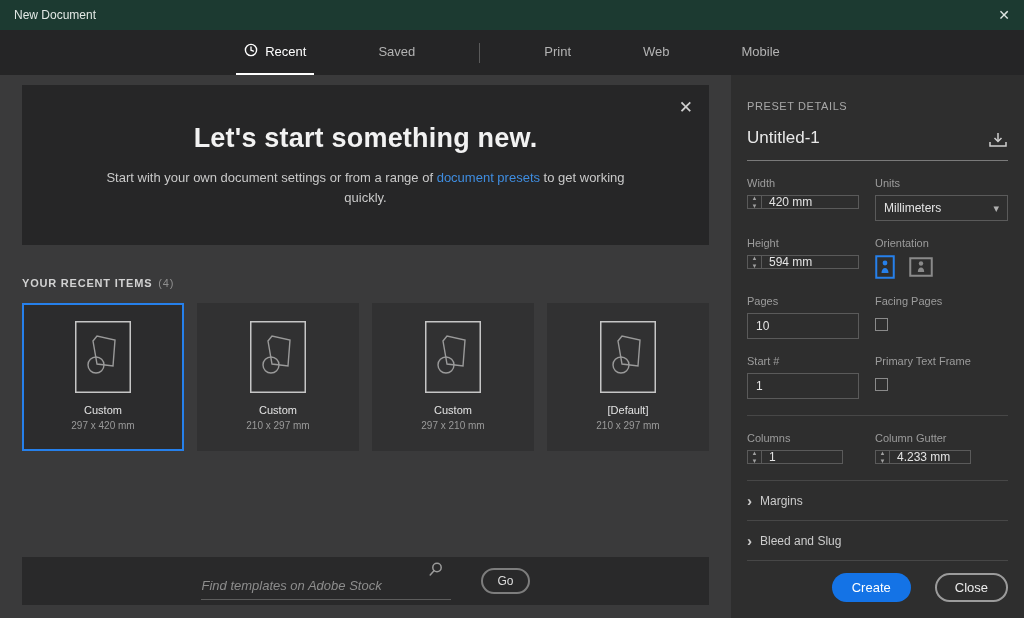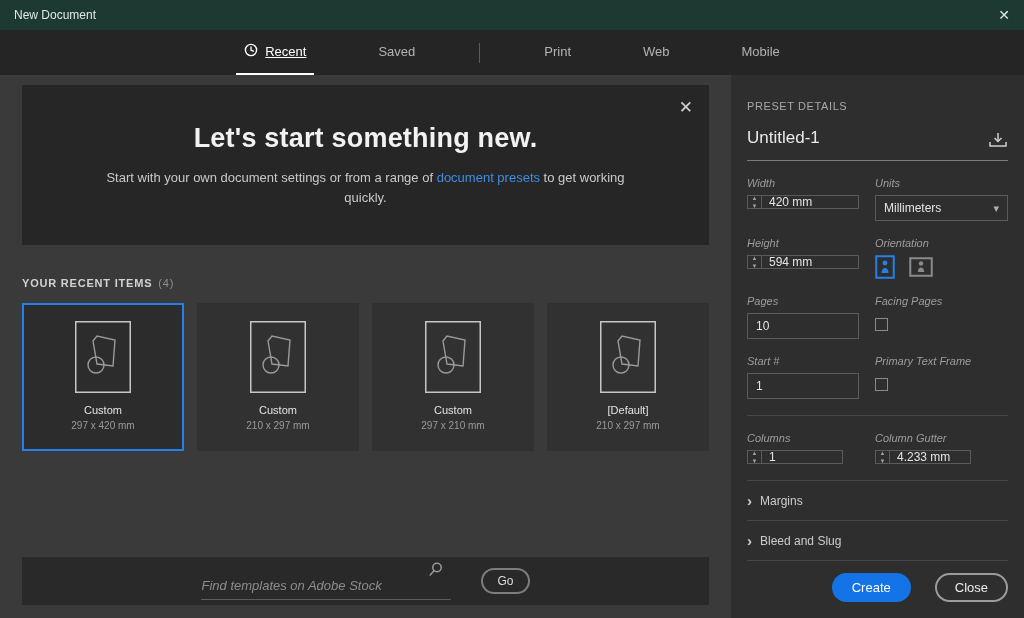--- a/index.html
+++ b/index.html
@@ -7,21 +7,21 @@
   .window { width:1024px; height:618px; position:relative; overflow:hidden; background:#3a3a3b; }
 
   
   .titlebar { height:30px; background:#1c3a31; display:flex; align-items:center; padding:0 14px; }
   .titlebar .title { color:#e2e8e5; font-size:12px; }
   .titlebar .win-close { margin-left:auto; color:#dfe5e2; font-size:14px; cursor:pointer; }
 
   
   .tabbar { height:45px; background:#252526; display:flex; align-items:stretch; justify-content:center; gap:56px; }
   .tab { display:flex; align-items:center; gap:7px; color:#b3b3b3; font-size:13px; padding:0 8px; border-bottom:2px solid transparent; cursor:pointer; }
-  .tab.active { color:#ffffff; border-bottom-color:#ffffff;text-decoration:underline; }
+  .tab.active { color:#ffffff; border-bottom-color:#ffffff; }
   .tab-divider { width:1px; background:#5a5a5a; align-self:center; height:20px; }
 
   
   .content { display:flex; height:543px; }
   .main { width:731px; background:#3a3a3b; padding:0 22px; display:flex; flex-direction:column; position:relative; }
   .sidebar { width:293px; background:#2e2e2e; padding:0 16px; position:relative; }
 
   
   .hero { margin-top:10px; height:160px; background:#262627; position:relative; text-align:center; }
   .hero-close { position:absolute; top:12px; right:16px; color:#cfcfcf; font-size:17px; cursor:pointer; }
@@ -47,21 +47,21 @@
   .search-input::placeholder { color:#8d8d8d; }
   .go-btn { margin-left:30px; background:transparent; border:2px solid #7d7d7d; color:#dddddd; font-size:12px; border-radius:14px; padding:4px 14px; cursor:pointer; }
 
   
   .preset-heading { margin-top:25px; font-size:11px; letter-spacing:0.6px; color:#a8a8a8; }
   .name-row { margin-top:16px; display:flex; align-items:flex-end; border-bottom:1px solid #7a7a7a; padding-bottom:12px; }
   .name-value { flex:1; font-size:17px; color:#e9e9e9; }
   .save-icon { cursor:pointer; line-height:0; }
 
   .fields { display:grid; grid-template-columns:112px 1fr; column-gap:16px; row-gap:16px; margin-top:16px; }
-  .flabel { font-size:11px; color:#9c9c9c; margin-bottom:6px;font-style:italic; }
+  .flabel { font-size:11px; color:#9c9c9c; margin-bottom:6px; }
   .stepper { display:flex; height:14px; border:1px solid #5a5a5a; background:#2e2e2e; align-items:stretch; }
   .stepper-arrows { width:14px; border-right:1px solid #5a5a5a; display:flex; flex-direction:column; align-items:center; justify-content:center; gap:2px; cursor:pointer; }
   .stepper-arrows .arr { font-size:6px; color:#a0a0a0; line-height:1; }
   .stepper input { flex:1; width:100%; background:transparent; border:none; outline:none; color:#e4e4e4; font-size:12px; padding-left:7px; }
   .plain-input { height:26px; width:112px; border:1px solid #5a5a5a; background:#2e2e2e; color:#e4e4e4; font-size:12px; padding-left:8px; outline:none; }
   .select { height:26px; border:1px solid #5a5a5a; display:flex; align-items:center; padding:0 8px; color:#e4e4e4; font-size:12px; cursor:pointer; }
   .select .chev { margin-left:auto; color:#b0b0b0; font-size:11px; }
   .narrow { width:96px; }
 
   .orient-row { display:flex; gap:14px; align-items:center; margin-top:2px; }

